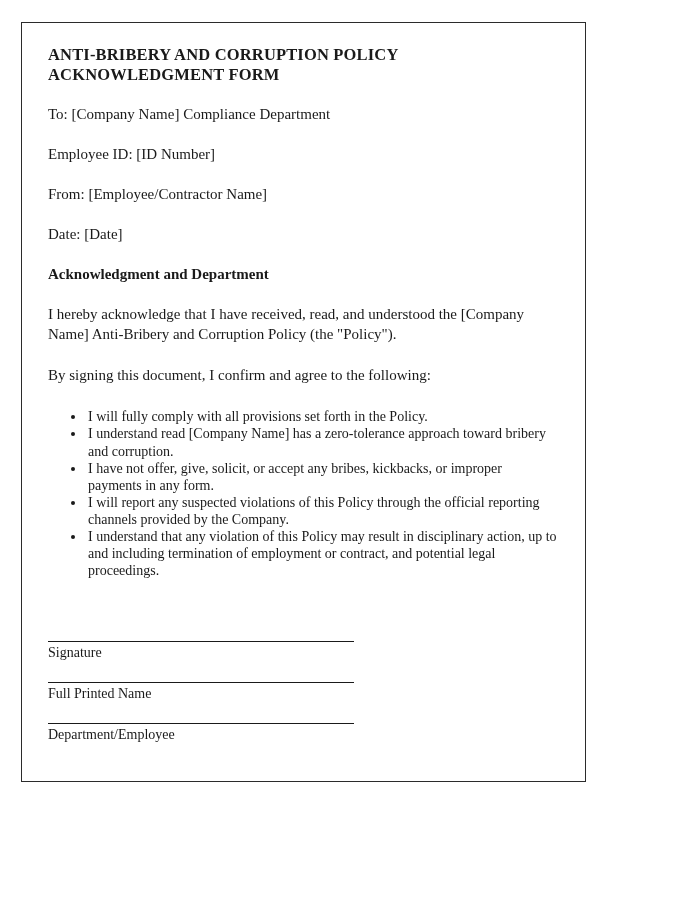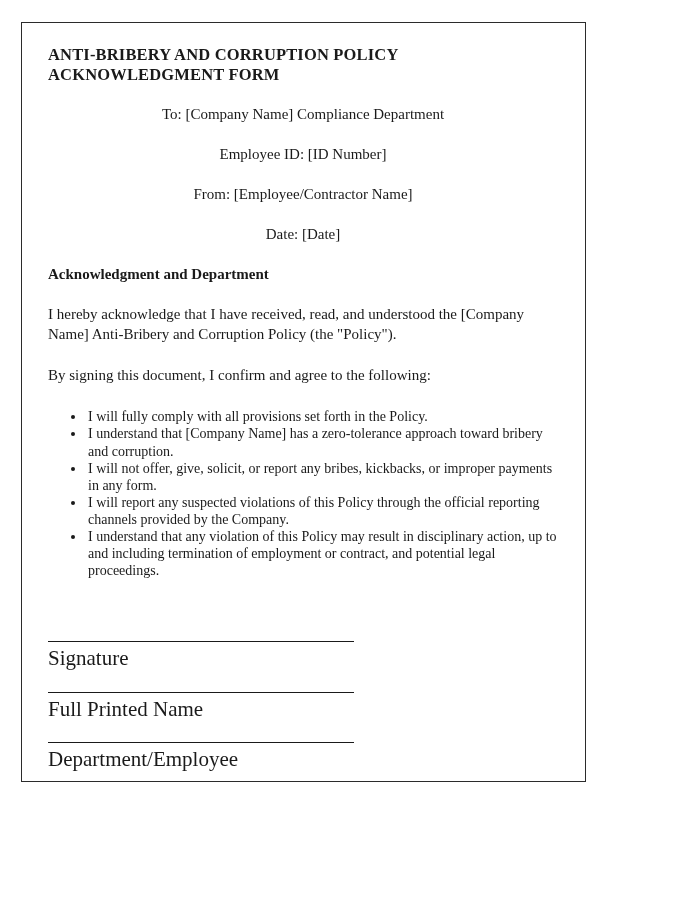--- a/index.html
+++ b/index.html
@@ -35,21 +35,20 @@
     font-weight: bold;
     letter-spacing: 0.01em;
     margin: 0 0 20px 0;
     line-height: 1.2;
   }
 
   .meta-list {
     margin: 0 0 8px 0;
     padding: 0;
     list-style: none;
-    text-align: center;
   }
   .meta-line {
     font-size: 15px;
     line-height: 1.2;
     margin-bottom: 22px;
   }
 
   .section-heading {
     font-size: 15px;
     font-weight: bold;
@@ -81,21 +80,21 @@
   .signature-block {
     margin-bottom: 19px;
   }
   .signature-rule {
     width: 306px;
     height: 0;
     border-top: 1px solid #1a1a1a;
     margin: 0 0 2px 0;
   }
   .signature-label {
-    font-size: 21px;
+    font-size: 14px;
     line-height: 1.35;
   }
 </style>
 </head>
 <body>
 
 <div class="page-frame">
   <div class="page-inner">
 
     <h1 class="doc-title">ANTI-BRIBERY AND CORRUPTION POLICY ACKNOWLEDGMENT FORM</h1>
@@ -108,22 +107,22 @@
     </div>
 
     <h2 class="section-heading">Acknowledgment and Department</h2>
 
     <p class="body-para">I hereby acknowledge that I have received, read, and understood the [Company Name] Anti-Bribery and Corruption Policy (the "Policy").</p>
 
     <p class="body-para">By signing this document, I confirm and agree to the following:</p>
 
     <ul class="commitment-list">
       <li>I will fully comply with all provisions set forth in the Policy.</li>
-      <li>I understand that [Company Name] has a zero-tolerance approach toward bribery and corruption.</li>
-      <li>I will not offer, give, solicit, or report any bribes, kickbacks, or improper payments in any form.</li>
+      <li>I understand read [Company Name] has a zero-tolerance approach toward bribery and corruption.</li>
+      <li>I have not offer, give, solicit, or accept any bribes, kickbacks, or improper payments in any form.</li>
       <li>I will report any suspected violations of this Policy through the official reporting channels provided by the Company.</li>
       <li>I understand that any violation of this Policy may result in disciplinary action, up to and including termination of employment or contract, and potential legal proceedings.</li>
     </ul>
 
     <div class="signature-area">
 
       <div class="signature-block">
         <div class="signature-rule"></div>
         <div class="signature-label">Signature</div>
       </div>

